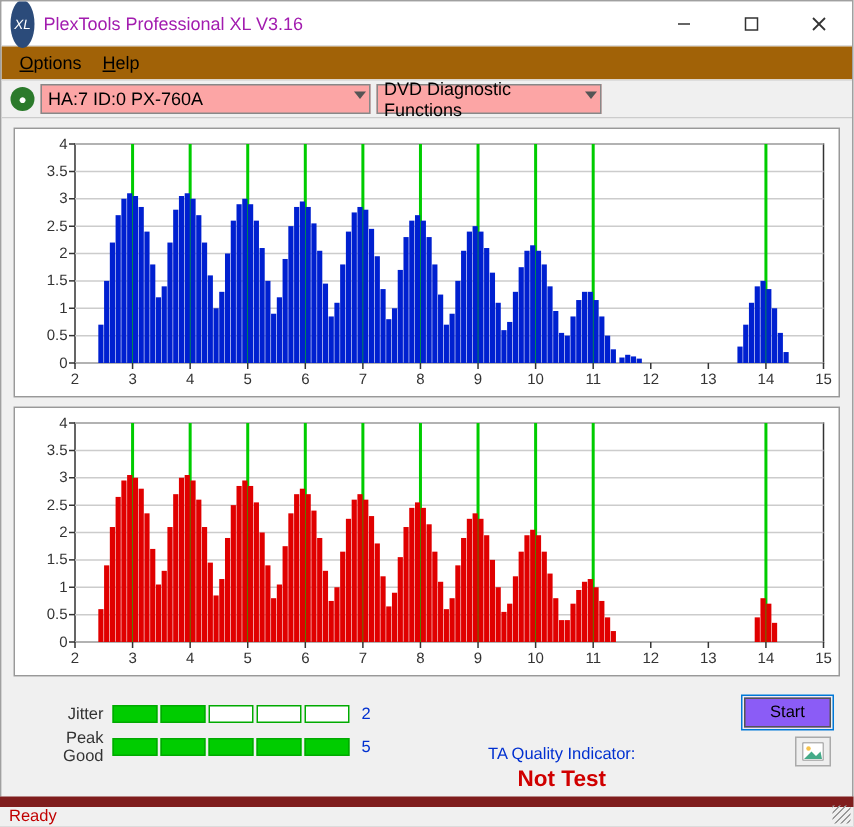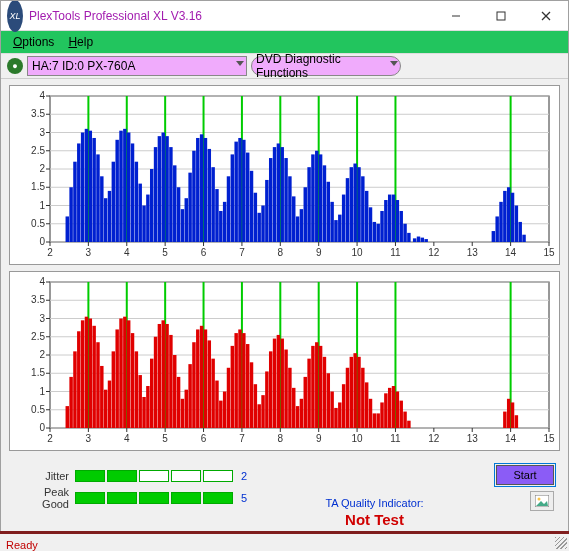--- a/index.html
+++ b/index.html
@@ -2,49 +2,49 @@
 <html><head>
 <meta charset="utf-8">
 <style>
 * { margin:0; padding:0; box-sizing:border-box; font-family:"Segoe UI",Tahoma,sans-serif; font-size:12px; }
 body { background:#f0f0f0; width:569px; height:551px; overflow:hidden; border:1px solid #a0a0a0; }
 .titlebar { height:30px; background:#fff; display:flex; align-items:center; padding:0 0 0 6px; border-bottom:1px solid #ddd; }
 .titlebar .appicon { width:16px; height:32px; background:#2b4b7a; border-radius:50%; color:#fff; font-size:9px; font-style:italic; display:flex; align-items:center; justify-content:center; margin-right:6px; }
 .titlebar .title { flex:1; color:#a21caf; }
 .winbtns { display:flex; height:100%; }
 .winbtn { width:45px; display:flex; align-items:center; justify-content:center; color:#555; }
-.menubar { height:22px; background:#22c55e; display:flex; align-items:center; padding:0 6px; gap:2px; }
+.menubar { height:22px; background:#a16207; display:flex; align-items:center; padding:0 6px; gap:2px; }
 .menuitem { padding:2px 6px; }
 .menuitem u { text-decoration:underline; }
 .toolbar { height:26px; background:#f0f0f0; display:flex; align-items:center; padding:2px 6px; gap:4px; border-top:1px solid #ddd; border-bottom:1px solid #ccc; }
 .drvicon { width:16px; height:16px; background:#2b7a2b; border-radius:50%; color:#fff; font-size:9px; display:flex; align-items:center; justify-content:center; }
-.combo { position:relative; height:20px; background:#f0abfc; border:1px solid #888; display:flex; align-items:center; padding:0 16px 0 4px; font-size:11px; }
+.combo { position:relative; height:20px; background:#fca5a5; border:1px solid #888; display:flex; align-items:center; padding:0 16px 0 4px; font-size:11px; }
 .combo .arrow { position:absolute; right:2px; top:4px; width:0; height:0; border-left:4px solid transparent; border-right:4px solid transparent; border-top:5px solid #555; }
 .combo.drive { flex:0 0 220px; }
-.combo.func { flex:0 0 150px;border-radius:10px; }
+.combo.func { flex:0 0 150px; }
 .combo.test { flex:1; }
 .workarea { padding:6px 8px 4px 8px; background:#f0f0f0; }
 .chartbox { background:#fff; border:1px solid #999; height:180px; position:relative; margin-bottom:6px; }
 .chartbox svg { width:100%; height:100%; display:block; }
 .bottompanel { display:flex; align-items:flex-start; padding:8px 6px 4px 6px; gap:12px; }
 .meters { flex:0 0 250px; }
 .meterrow { display:flex; align-items:center; height:22px; }
 .meterlabel { width:60px; text-align:right; padding-right:6px; font-size:11px; color:#333; }
 .segset { display:flex; gap:2px; }
 .seg { width:30px; height:12px; border:1px solid #0a0; background:#fff; }
 .seg.fill { background:#0c0; }
 .segval { margin-left:8px; color:#0030d0; font-size:11px; }
 .qind { flex:1; text-align:center; }
 .qlabel { color:#0030d0; font-size:11px; margin-bottom:2px;margin-top:32px; }
 .qval { color:#d00000; font-weight:bold; font-size:15px; }
 .btncol { width:70px; display:flex; flex-direction:column; gap:6px; align-items:flex-end; }
 .btn { width:58px; height:20px; border:1px solid #555; background:#8b5cf6; display:flex; align-items:center; justify-content:center; font-size:11px; }
 .btn.start { outline:1px solid #0078d7; outline-offset:1px; }
 .iconbtn { width:24px; height:20px; border:1px solid #aaa; background:#eee; display:flex; align-items:center; justify-content:center; }
-.statusbar { position:absolute; bottom:0; left:0; right:0; height:20px; border-top:3px solid #7f1d1d; background:#f0f0f0; display:flex; align-items:flex-end; padding:0 6px; }
+.statusbar { position:absolute; bottom:0; left:0; right:0; height:20px; border-top:7px solid #7f1d1d; background:#f0f0f0; display:flex; align-items:flex-start; padding:0 6px; }
 .status { color:#c00000; font-size:11px; }
 .grip { position:absolute; right:2px; bottom:2px; width:12px; height:12px; background:repeating-linear-gradient(135deg,#999 0 1px,transparent 1px 3px); }
 .axis-text { font-size:10px; fill:#333; }
 .grid { stroke:#ccc; stroke-width:1; }
 .marker { stroke:#0c0; stroke-width:2; }
 </style>
 </head>
 <body>
 
 <div class="titlebar">

